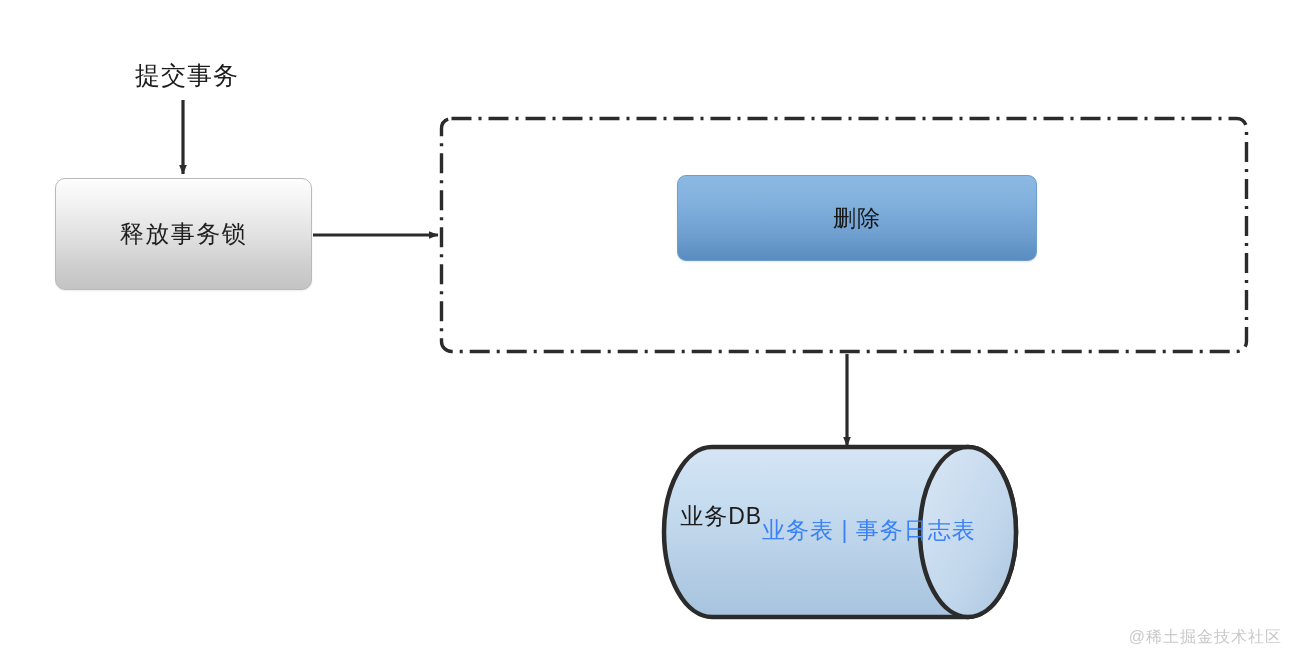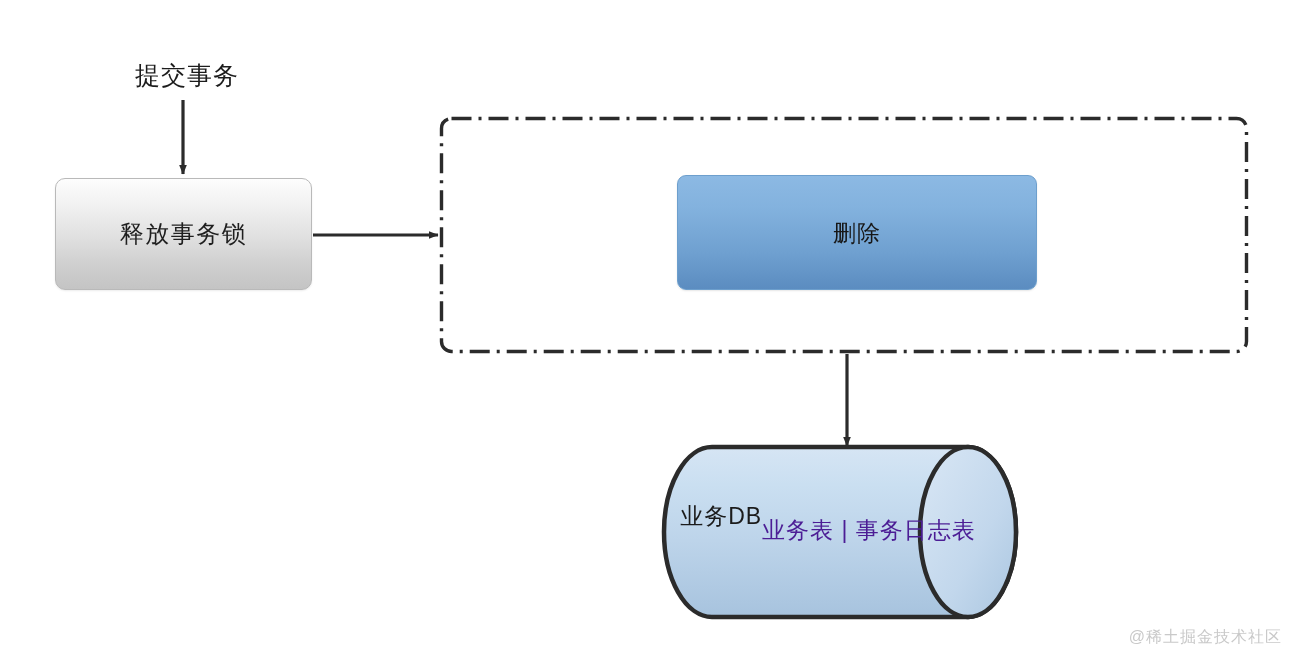--- a/index.html
+++ b/index.html
@@ -79,21 +79,21 @@
     box-sizing: border-box;
     border-radius: 10px;
   }
 
   
   .blue-box {
     position: absolute;
     left: 677px;
     top: 175px;
     width: 360px;
-    height: 115px;
+    height: 86px;
     border-radius: 9px;
     background: linear-gradient(to bottom,
                 #8cb9e3 0%,
                 #83b2de 28%,
                 #6fa0d0 68%,
                 #5b8cc0 100%);
     border: 1px solid #6d9fcd;
     box-sizing: border-box;
     display: flex;
     flex-direction: column;
@@ -138,21 +138,21 @@
   }
   .cyl-text .cyl-line1 {
     font-size: 23px;
     color: #1b1b1b;
     letter-spacing: 1px;
     margin-bottom: 28px;
     white-space: nowrap;
   }
   .cyl-text .cyl-line2 {
     font-size: 23px;
-    color: #4c1d95;
+    color: #3b82f6;
     letter-spacing: 1px;
     white-space: nowrap;
   }
 
   
   .watermark {
     position: absolute;
     right: 16px;
     bottom: 14px;
     font-size: 16px;

